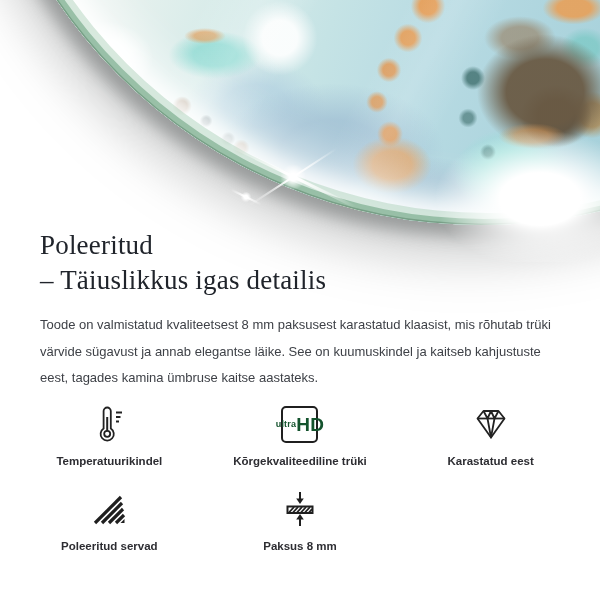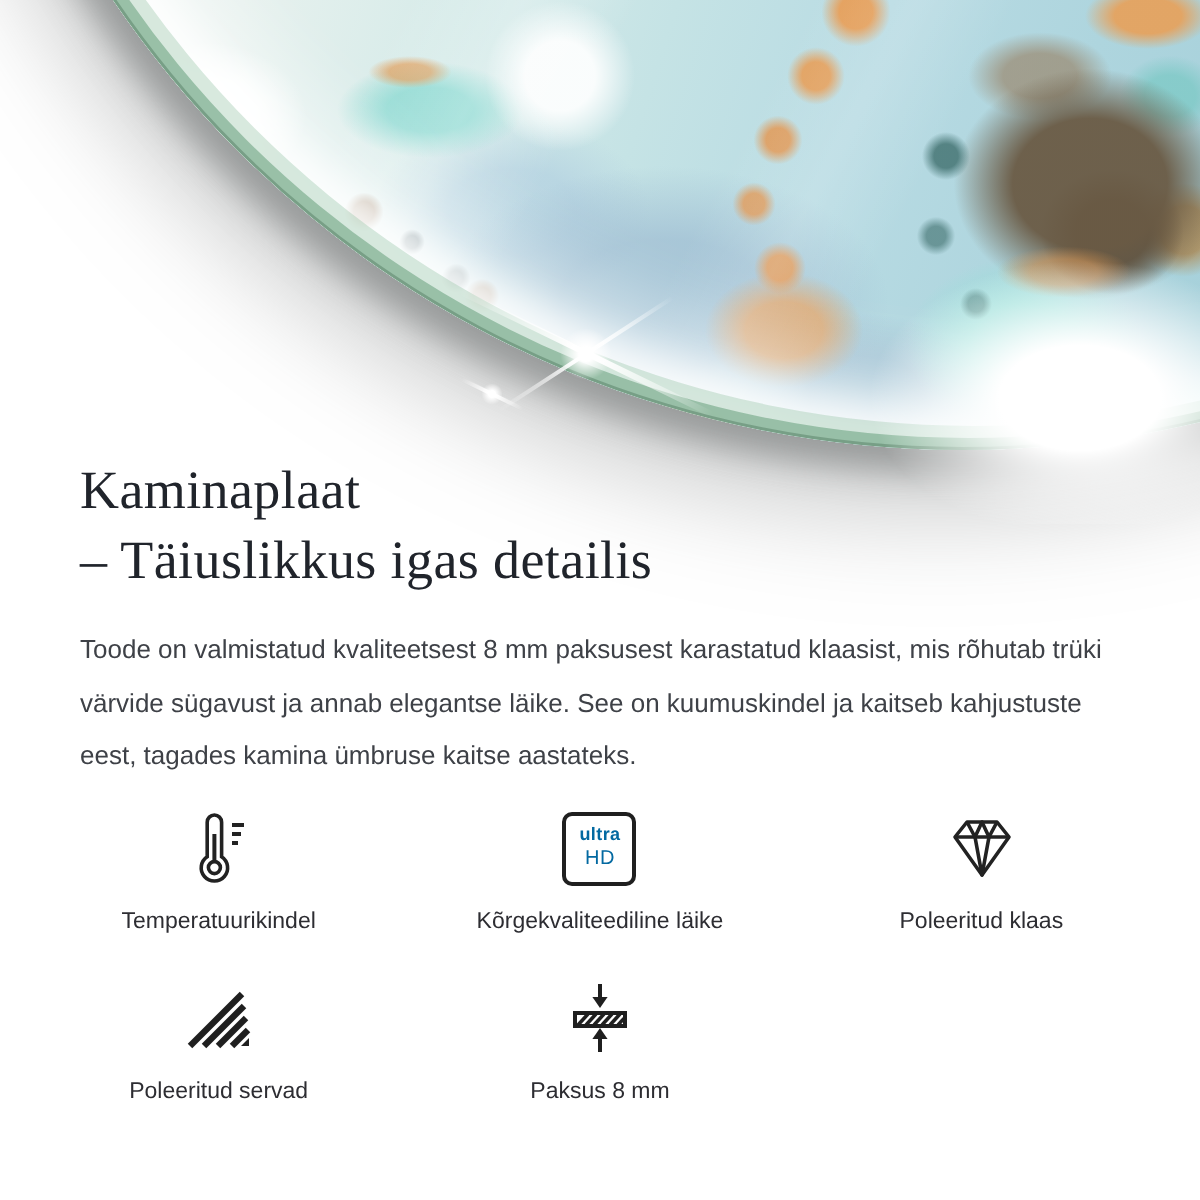--- a/index.html
+++ b/index.html
@@ -96,29 +96,29 @@
     font-size:13px; line-height:26.5px; color:#3e4147;
   }
 
   
   .features {
     position:absolute; left:14px; top:399px; width:572px; z-index:5;
     display:grid; grid-template-columns:repeat(3,1fr); row-gap:16px;
   }
   .feature { display:flex; flex-direction:column; align-items:center; }
   .icon-wrap { height:50px; display:flex; align-items:center; justify-content:center; }
-  .feature-label { margin-top:5px; font-size:11.5px; line-height:14px; color:#2d2d32; }
+  .feature-label { margin-top:5px; font-size:11.5px; line-height:14px; color:#2d2d32;font-weight:bold; }
 
   .icon-svg { display:block; }
   .uhd-box {
     width:33px; height:33px; border:2.5px solid #1f1f1f; border-radius:5px;
-    display:flex; flex-direction:column; align-items:center; justify-content:center; color:#0369a1;
+    display:flex; flex-direction:row; align-items:center; justify-content:center; color:#14532d;
   }
   .uhd-top { font-size:9px; font-weight:700; line-height:10px; letter-spacing:.2px; }
-  .uhd-bottom { font-size:10px; font-weight:400; line-height:15px; letter-spacing:.3px; }
+  .uhd-bottom { font-size:19px; font-weight:700; line-height:15px; letter-spacing:.3px; }
 </style>
 </head>
 <body>
 
 <div class="page">
 
   <div class="hero">
     <div class="glass-shadow"></div>
     <div class="glass">
       <div class="art"></div>
@@ -128,21 +128,21 @@
     <div class="sparkle">
       <div class="ray ray-a"></div>
       <div class="ray ray-b"></div>
       <div class="core"></div>
       <div class="ray ray-c"></div>
       <div class="core-sm"></div>
     </div>
   </div>
 
   <h1 class="title">
-    <span>Kaminaplaat</span>
+    <span>Poleeritud</span>
     <span>– Täiuslikkus igas detailis</span>
   </h1>
 
   <p class="description">Toode on valmistatud kvaliteetsest 8 mm paksusest karastatud klaasist, mis rõhutab trüki värvide sügavust ja annab elegantse läike. See on kuumuskindel ja kaitseb kahjustuste eest, tagades kamina ümbruse kaitse aastateks.</p>
 
   <div class="features">
 
     <div class="feature">
       <div class="icon-wrap">
         <svg class="icon-svg" width="40" height="40" viewBox="0 0 40 40" fill="none" stroke="#222" stroke-width="1.8">
@@ -157,34 +157,34 @@
       <div class="feature-label">Temperatuurikindel</div>
     </div>
 
     <div class="feature">
       <div class="icon-wrap">
         <div class="uhd-box">
           <div class="uhd-top">ultra</div>
           <div class="uhd-bottom">HD</div>
         </div>
       </div>
-      <div class="feature-label">Kõrgekvaliteediline läike</div>
+      <div class="feature-label">Kõrgekvaliteediline trüki</div>
     </div>
 
 
     <div class="feature">
       <div class="icon-wrap">
         <svg class="icon-svg" width="40" height="40" viewBox="0 0 40 40" fill="none" stroke="#222" stroke-width="1.8" stroke-linejoin="round">
           <path d="M12.5 7 H27.5 L33.5 14.5 L20 33.5 L6.5 14.5 Z"></path>
           <path d="M6.5 14.5 H33.5"></path>
           <path d="M12.5 7 L16.5 14.5 L20 7 L23.5 14.5 L27.5 7"></path>
           <path d="M16.5 14.5 L20 33.5 L23.5 14.5"></path>
         </svg>
       </div>
-      <div class="feature-label">Poleeritud klaas</div>
+      <div class="feature-label">Karastatud eest</div>
     </div>
 
     <div class="feature">
       <div class="icon-wrap">
         <svg class="icon-svg" width="40" height="40" viewBox="0 0 40 40" fill="none" stroke="#1f1f1f" stroke-width="3.2">
           <path d="M6 34 L32 8"></path>
           <path d="M13 34 L33 14"></path>
           <path d="M20 34 L34 20"></path>
           <path d="M27 34 L35 26"></path>
           <path d="M31.5 34 L35.5 30 L35.5 34 Z" fill="#1f1f1f" stroke="none"></path>

